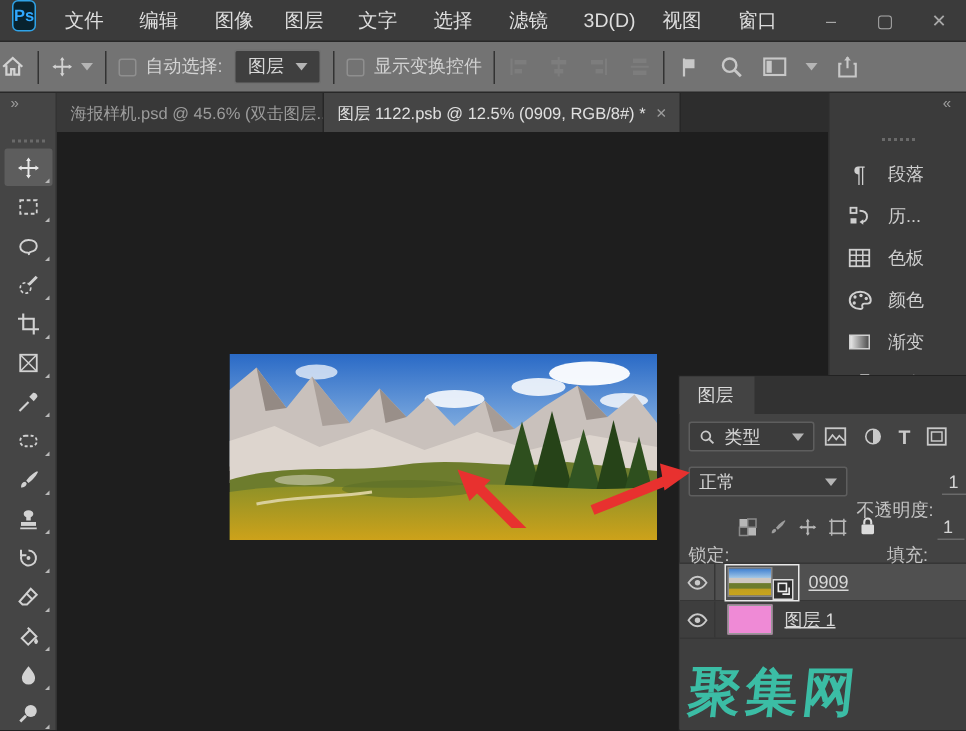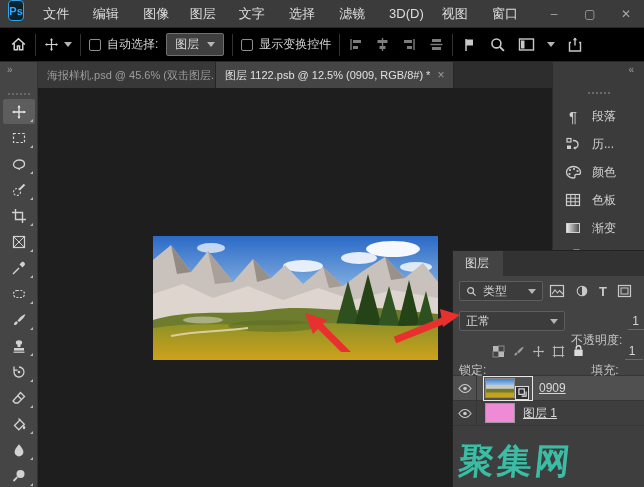--- a/index.html
+++ b/index.html
@@ -12,22 +12,22 @@
   .menubar { position:absolute; left:0; top:0; width:644px; height:28px; background:#3b3b3b;
              border-bottom:1px solid #282828; display:flex; }
   .ps-logo { width:21px; height:21px; margin:0 10px 0 8px; border-radius:4px; background:#08222e;
              border:1px solid #2fa3e8; color:#31a8ff; font-size:11px; font-weight:bold;
              display:flex; align-items:center; justify-content:center; }
   .menu-item { color:#dedede; font-size:13px; padding:0 9px; line-height:28px; cursor:default; }
   .win-controls { margin-left:auto; display:flex; }
   .win-btn { width:36px; text-align:center; color:#a8a8a8; font-size:12px; line-height:28px; }
 
   
-  .optionsbar { position:absolute; left:0; top:28px; width:644px; height:34px; background:#000000;
-                border-bottom:1px solid #282828; display:flex; align-items:center; padding:0 10px; }
+  .optionsbar { position:absolute; left:0; top:28px; width:644px; height:34px; background:#737373;
+                border-bottom:1px solid #282828; display:flex; align-items:center; padding:0 0; }
   .sep { width:1px; height:22px; background:#333; margin:0 8px; flex:none; }
   .opt-label { color:#d2d2d2; font-size:12px; white-space:nowrap; }
   .checkbox { width:12px; height:12px; border:1px solid #8f8f8f; border-radius:2px; background:transparent; flex:none; margin-right:6px; }
   .dropdown { display:flex; align-items:center; gap:8px; border:1px solid #6f6f6f; background:#3f3f3f;
               color:#d8d8d8; font-size:12px; padding:2px 8px; margin-left:8px; border-radius:2px; }
   .chev { width:0; height:0; border-left:4px solid transparent; border-right:4px solid transparent;
           border-top:5px solid #b5b5b5; display:inline-block; }
   .align-group { display:flex; gap:12px; align-items:center; }
   .tool-mini { display:flex; align-items:center; gap:5px; }
 
@@ -382,38 +382,38 @@
             <rect x="2" y="2.5" width="4" height="3.5" fill="none" stroke="#cfcfcf" stroke-width="1.2"></rect>
             <rect x="2" y="9.5" width="4" height="3.5" fill="#cfcfcf"></rect>
             <path d="M8 4.5c4 0 5 2 5 4s-1.5 3.5-4 3.5" fill="none" stroke="#cfcfcf" stroke-width="1.3"></path>
             <path d="M10.5 10.2 8 12l2.5 1.8z" fill="#cfcfcf"></path>
           </svg>
       </span>
       <span class="dock-label">历...</span>
     </div>
     <div class="dock-item">
       <span class="icon">
+        <svg width="16" height="16" viewBox="0 0 16 16">
+            <rect x="1.5" y="2.5" width="13" height="11" fill="none" stroke="#cfcfcf" stroke-width="1.2"></rect>
+            <path d="M1.5 6.2h13M1.5 9.8h13M5.8 2.5v11M10.2 2.5v11" stroke="#cfcfcf" stroke-width="1"></path>
+          </svg>
+      </span>
+      <span class="dock-label">色板</span>
+    </div>
+    <div class="dock-item">
+      <span class="icon">
         <svg width="17" height="15" viewBox="0 0 17 15">
             <path d="M8.5 1.5C4.4 1.5 1.5 4 1.5 7.2s2.9 5.8 7 5.8c1.2 0 1.8-.7 1.4-1.6-.4-1 .2-2 1.4-2h2c1.3 0 2.2-.9 2.2-2.2 0-3.2-3-5.7-7-5.7z" fill="none" stroke="#cfcfcf" stroke-width="1.3"></path>
             <circle cx="5" cy="5" r="1.1" fill="#cfcfcf"></circle>
             <circle cx="9" cy="4" r="1.1" fill="#cfcfcf"></circle>
             <circle cx="12.5" cy="6" r="1.1" fill="#cfcfcf"></circle>
             <circle cx="4.5" cy="9" r="1.1" fill="#cfcfcf"></circle>
           </svg>
       </span>
       <span class="dock-label">颜色</span>
-    </div>
-    <div class="dock-item">
-      <span class="icon">
-        <svg width="16" height="16" viewBox="0 0 16 16">
-            <rect x="1.5" y="2.5" width="13" height="11" fill="none" stroke="#cfcfcf" stroke-width="1.2"></rect>
-            <path d="M1.5 6.2h13M1.5 9.8h13M5.8 2.5v11M10.2 2.5v11" stroke="#cfcfcf" stroke-width="1"></path>
-          </svg>
-      </span>
-      <span class="dock-label">色板</span>
     </div>
     <div class="dock-item">
       <span class="icon">
         <svg width="16" height="14" viewBox="0 0 16 14">
             <defs>
               <linearGradient id="gsw" x1="0" y1="0" x2="1" y2="0">
                 <stop offset="0" stop-color="#ededed"></stop>
                 <stop offset="1" stop-color="#4a4a4a"></stop>
               </linearGradient>
             </defs>

